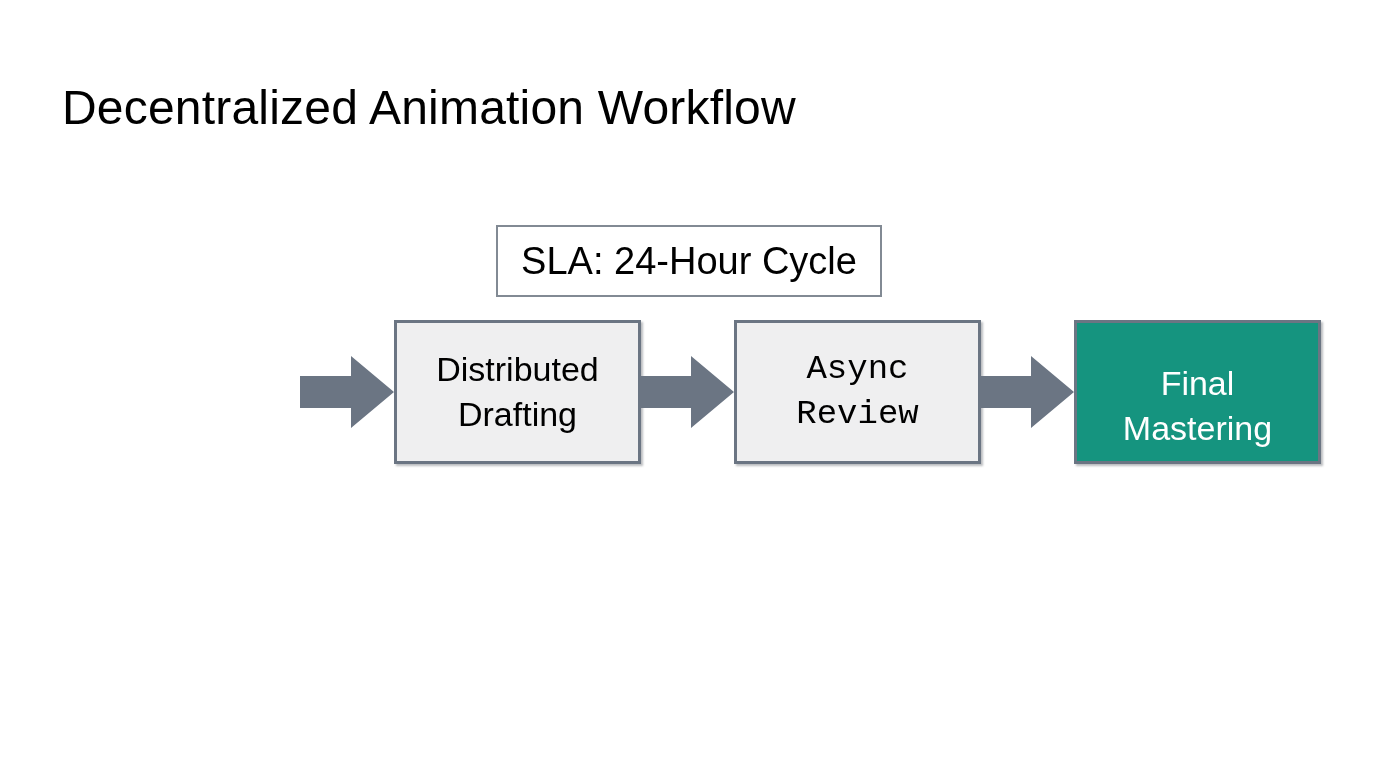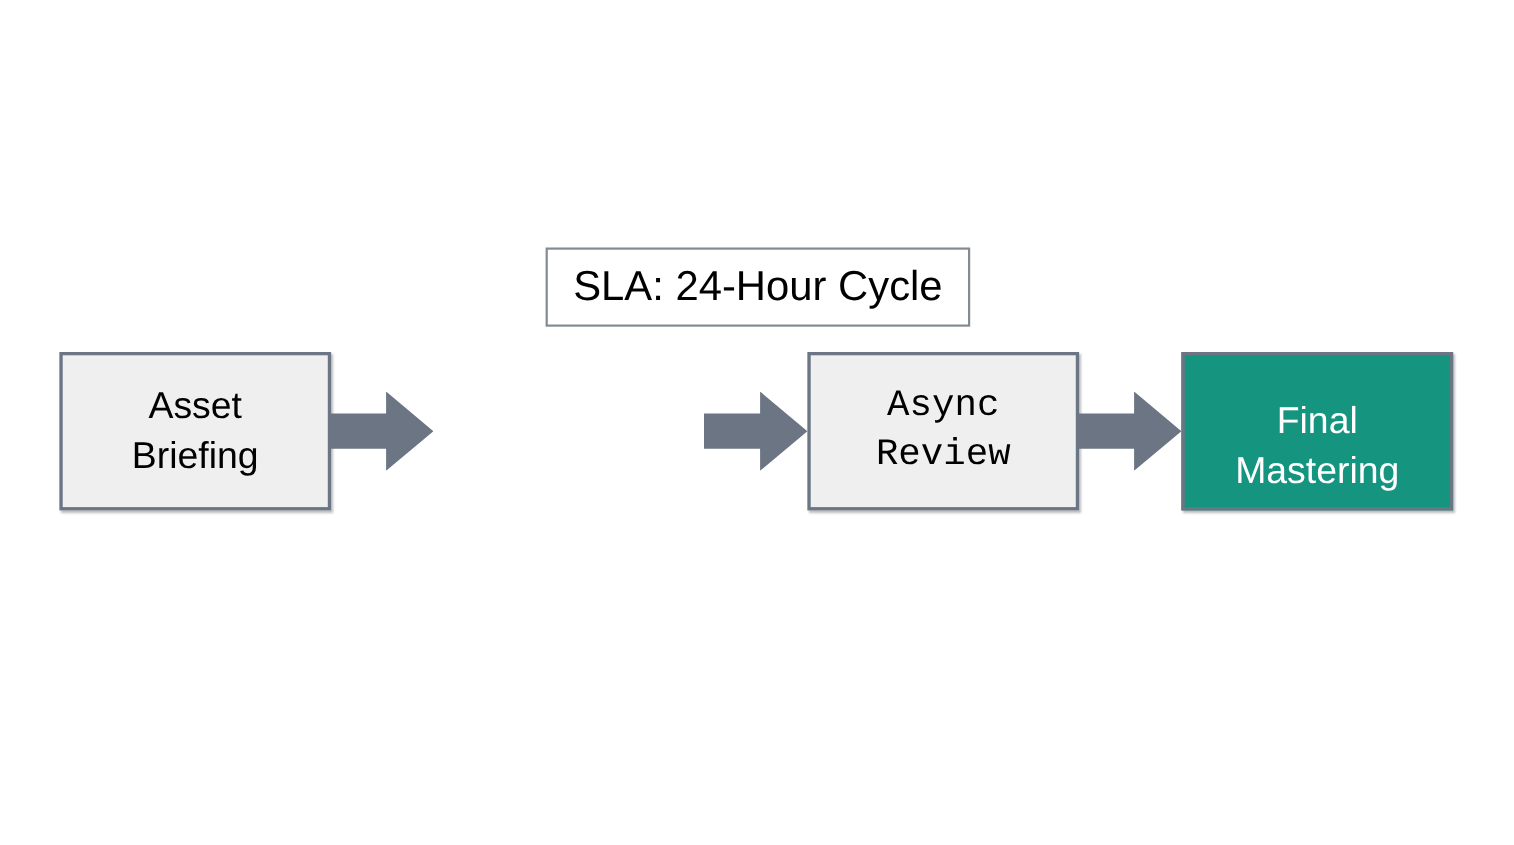--- a/index.html
+++ b/index.html
@@ -78,34 +78,35 @@
   }
   .arrow-1 { left: 300px; }
   .arrow-2 { left: 640px; }
   .arrow-3 { left: 980px; }
 </style>
 </head>
 <body>
 
 <div class="slide">
 
+  <div class="slide-title">Decentralized Animation Workflow</div>
 
   <div class="sla-callout">
     <span class="sla-label">SLA: 24-Hour Cycle</span>
   </div>
 
-  <div class="stage-box stage-1">
-    <span class="stage-label">Asset
-Briefing</span>
-  </div>
 
   <svg class="flow-arrow arrow-1" viewBox="0 0 94 72">
     <polygon points="0,20 51,20 51,0 94,36 51,72 51,52 0,52" fill="#6b7583"></polygon>
   </svg>
 
+  <div class="stage-box stage-2">
+    <span class="stage-label">Distributed
+Drafting</span>
+  </div>
 
   <svg class="flow-arrow arrow-2" viewBox="0 0 94 72">
     <polygon points="0,20 51,20 51,0 94,36 51,72 51,52 0,52" fill="#6b7583"></polygon>
   </svg>
 
   <div class="stage-box stage-3">
     <span class="stage-label">Async
 Review</span>
   </div>
 

